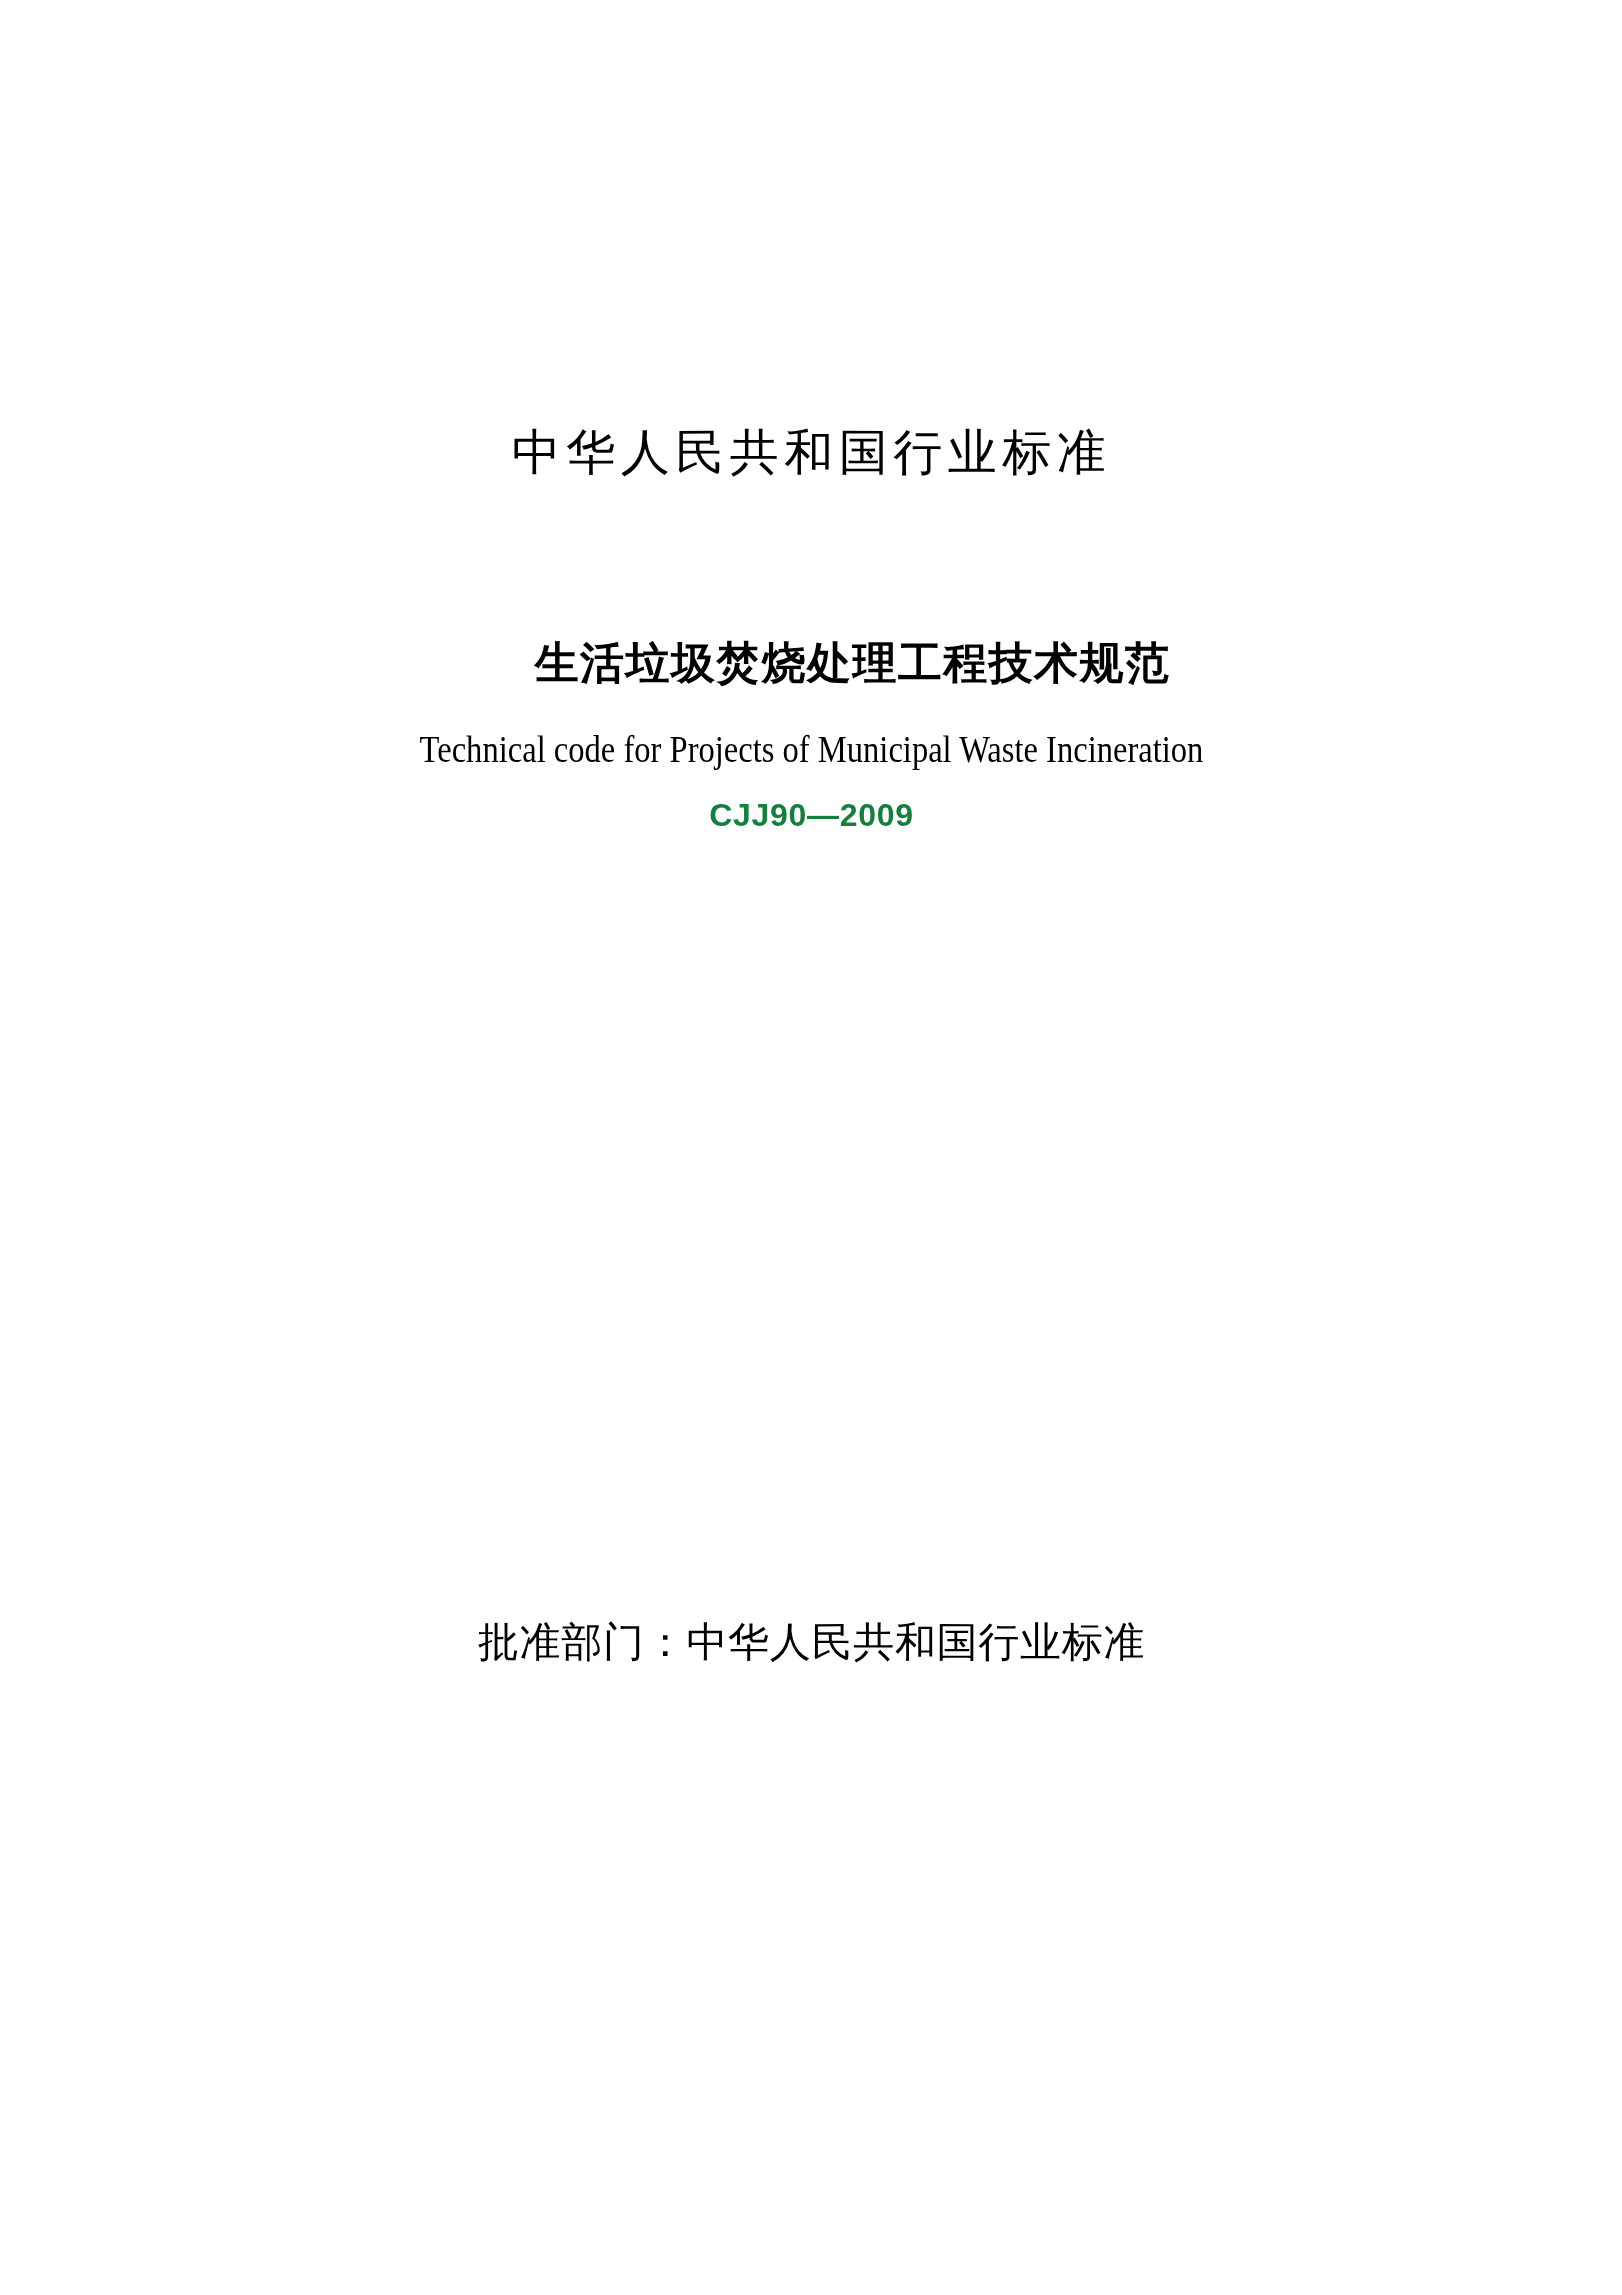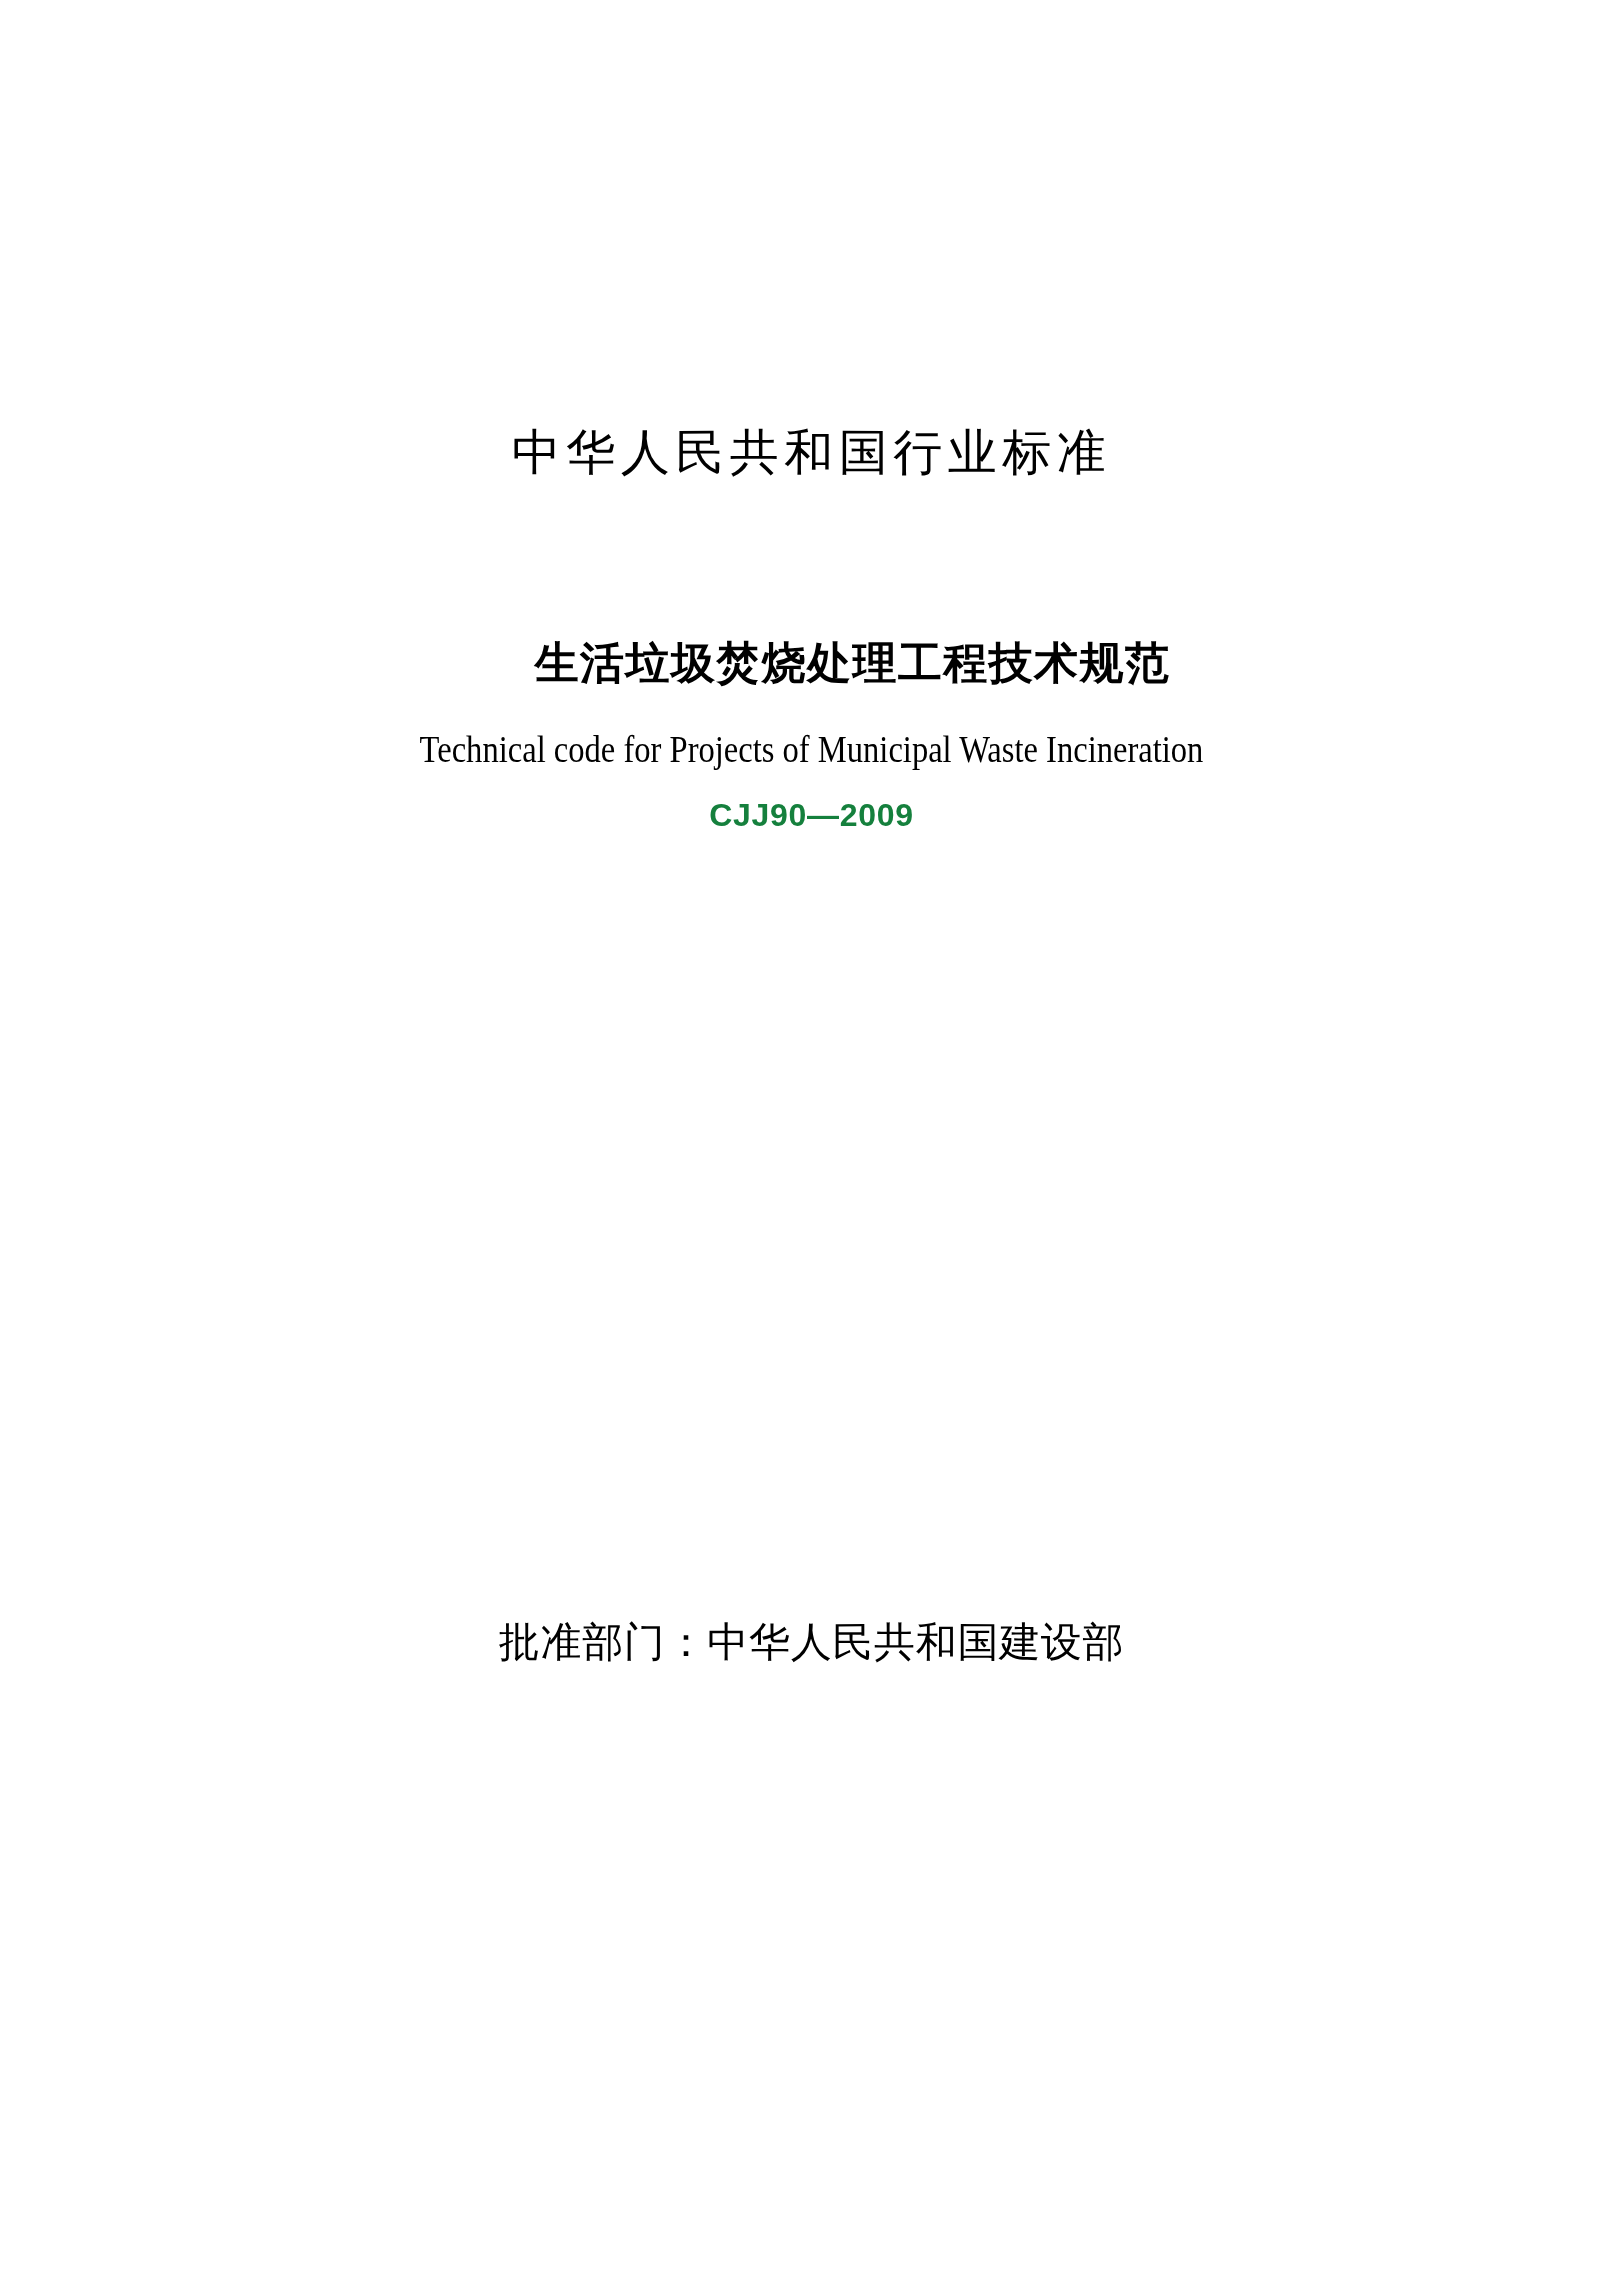--- a/index.html
+++ b/index.html
@@ -64,15 +64,15 @@
 
 <div class="page">
   <div class="line top-title">中华人民共和国行业标准</div>
 
   <div class="line title-zh">生活垃圾焚烧处理工程技术规范</div>
 
   <div class="line title-en">Technical code for Projects of Municipal Waste Incineration</div>
 
   <div class="line std-code">CJJ90—2009</div>
 
-  <div class="line approval">批准部门：中华人民共和国建设部</div>
+  <div class="line approval">批准部门：中华人民共和国行业标准</div>
 </div>
 
 
 </body></html>

